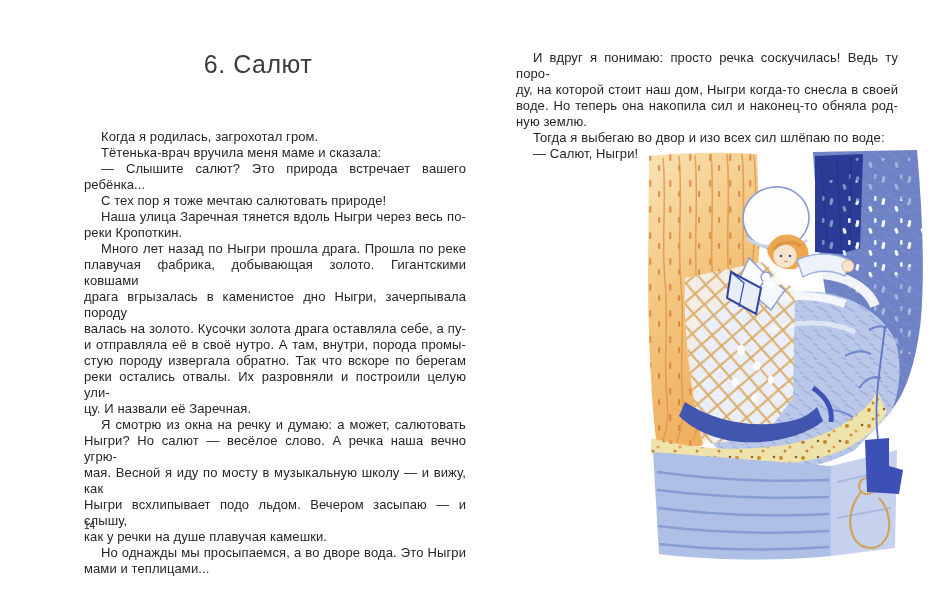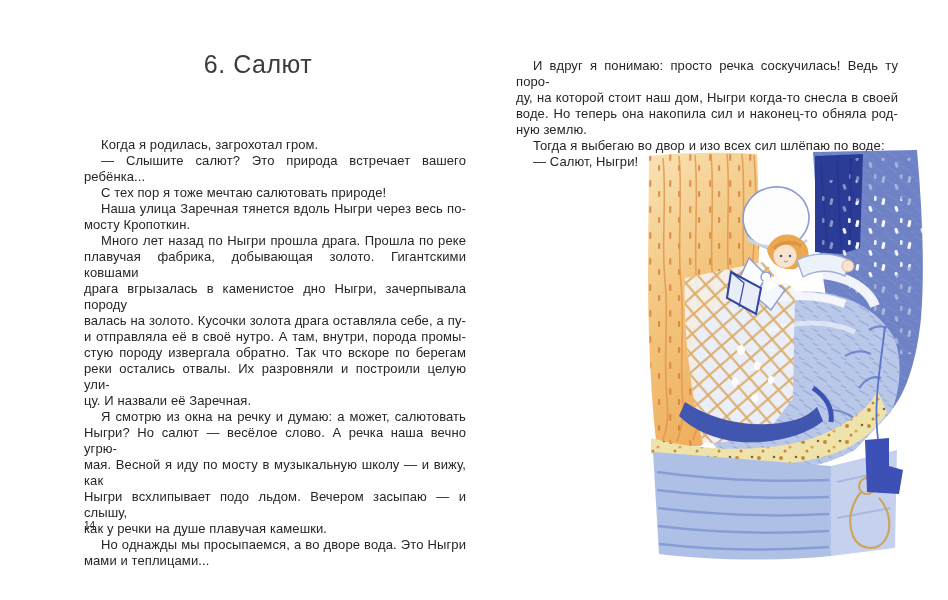--- a/index.html
+++ b/index.html
@@ -10,45 +10,46 @@
   .page{position:absolute;top:0;width:474px;height:481px;}
   .page-left{left:0;}
   .page-right{left:474px;}
   .chapter-title{
     position:absolute;left:84px;top:50px;width:348px;margin:0;
     font-size:25px;line-height:28px;font-weight:400;letter-spacing:0.5px;
     color:#3c3c3c;text-align:center;
   }
   .body-text{
     position:absolute;width:382px;
-    font-size:13px;line-height:16px;letter-spacing:0.1px;color:#262626;margin-top:8px;
+    font-size:13px;line-height:16px;letter-spacing:0.1px;color:#262626;
   }
   .body-text-left{left:84px;top:129px;}
   .body-text-right{left:42px;top:50px;}
   .line{text-align:justify;text-align-last:justify;white-space:normal;}
   .line.para-end{text-align-last:left;}
   .line.para-start{text-indent:17px;}
   .page-number{
     position:absolute;left:84px;top:520px;font-size:10px;color:#262626;
   }
   .illustration{position:absolute;left:171px;top:150px;width:284px;height:412px;}
 </style>
 </head>
 <body>
 
 <div class="spread">
 
   <div class="page page-left">
     <h1 class="chapter-title">6. Салют</h1>
     <div class="body-text body-text-left">
         <div class="line para-start para-end">Когда я родилась, загрохотал гром.</div>
+        <div class="line para-start para-end">Тётенька-врач вручила меня маме и сказала:</div>
         <div class="line para-start para-end">— Слышите салют? Это природа встречает вашего ребёнка...</div>
         <div class="line para-start para-end">С тех пор я тоже мечтаю салютовать природе!</div>
         <div class="line para-start">Наша улица Заречная тянется вдоль Ныгри через весь по-</div>
-        <div class="line para-end">мосту Кропоткин.</div>
+        <div class="line para-end">реки Кропоткин.</div>
         <div class="line para-start">Много лет назад по Ныгри прошла драга. Прошла по реке</div>
         <div class="line">плавучая фабрика, добывающая золото. Гигантскими ковшами</div>
         <div class="line">драга вгрызалась в каменистое дно Ныгри, зачерпывала породу</div>
         <div class="line">валась на золото. Кусочки золота драга оставляла себе, а пу-</div>
         <div class="line">и отправляла её в своё нутро. А там, внутри, порода промы-</div>
         <div class="line">стую породу извергала обратно. Так что вскоре по берегам</div>
         <div class="line">реки остались отвалы. Их разровняли и построили целую ули-</div>
         <div class="line para-end">цу. И назвали её Заречная.</div>
         <div class="line para-start">Я смотрю из окна на речку и думаю: а может, салютовать</div>
         <div class="line">Ныгри? Но салют — весёлое слово. А речка наша вечно угрю-</div>

